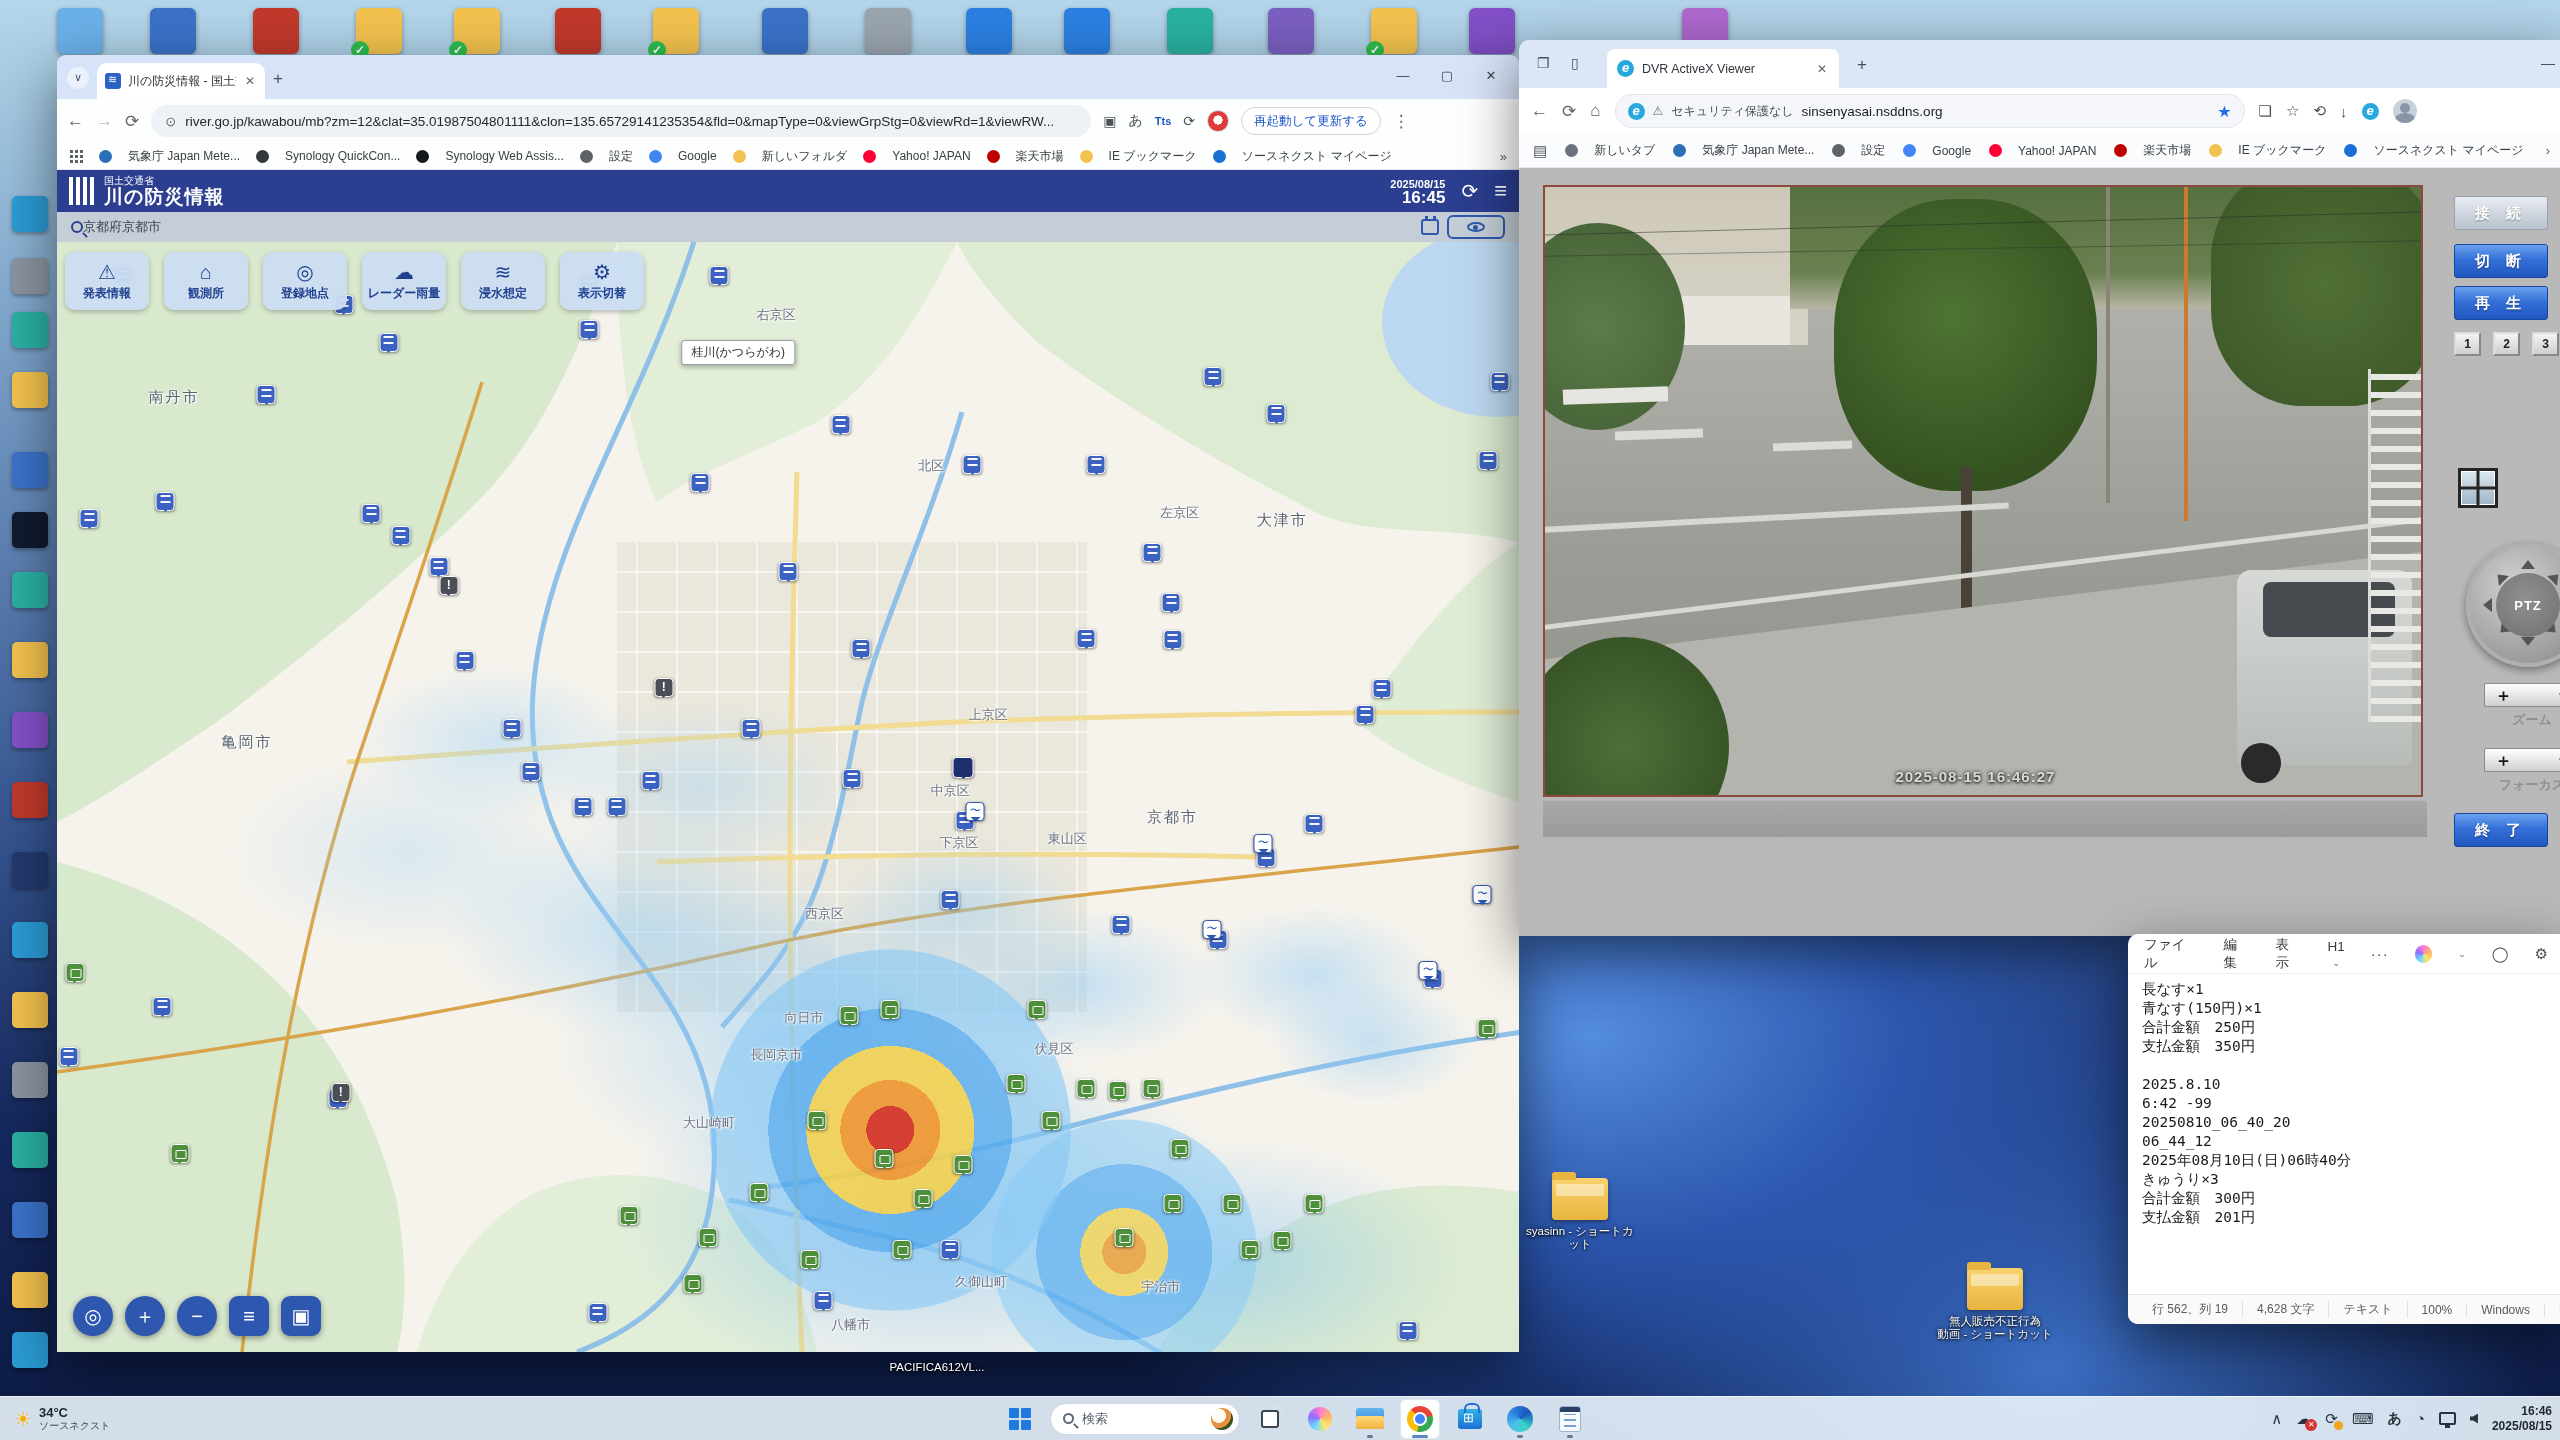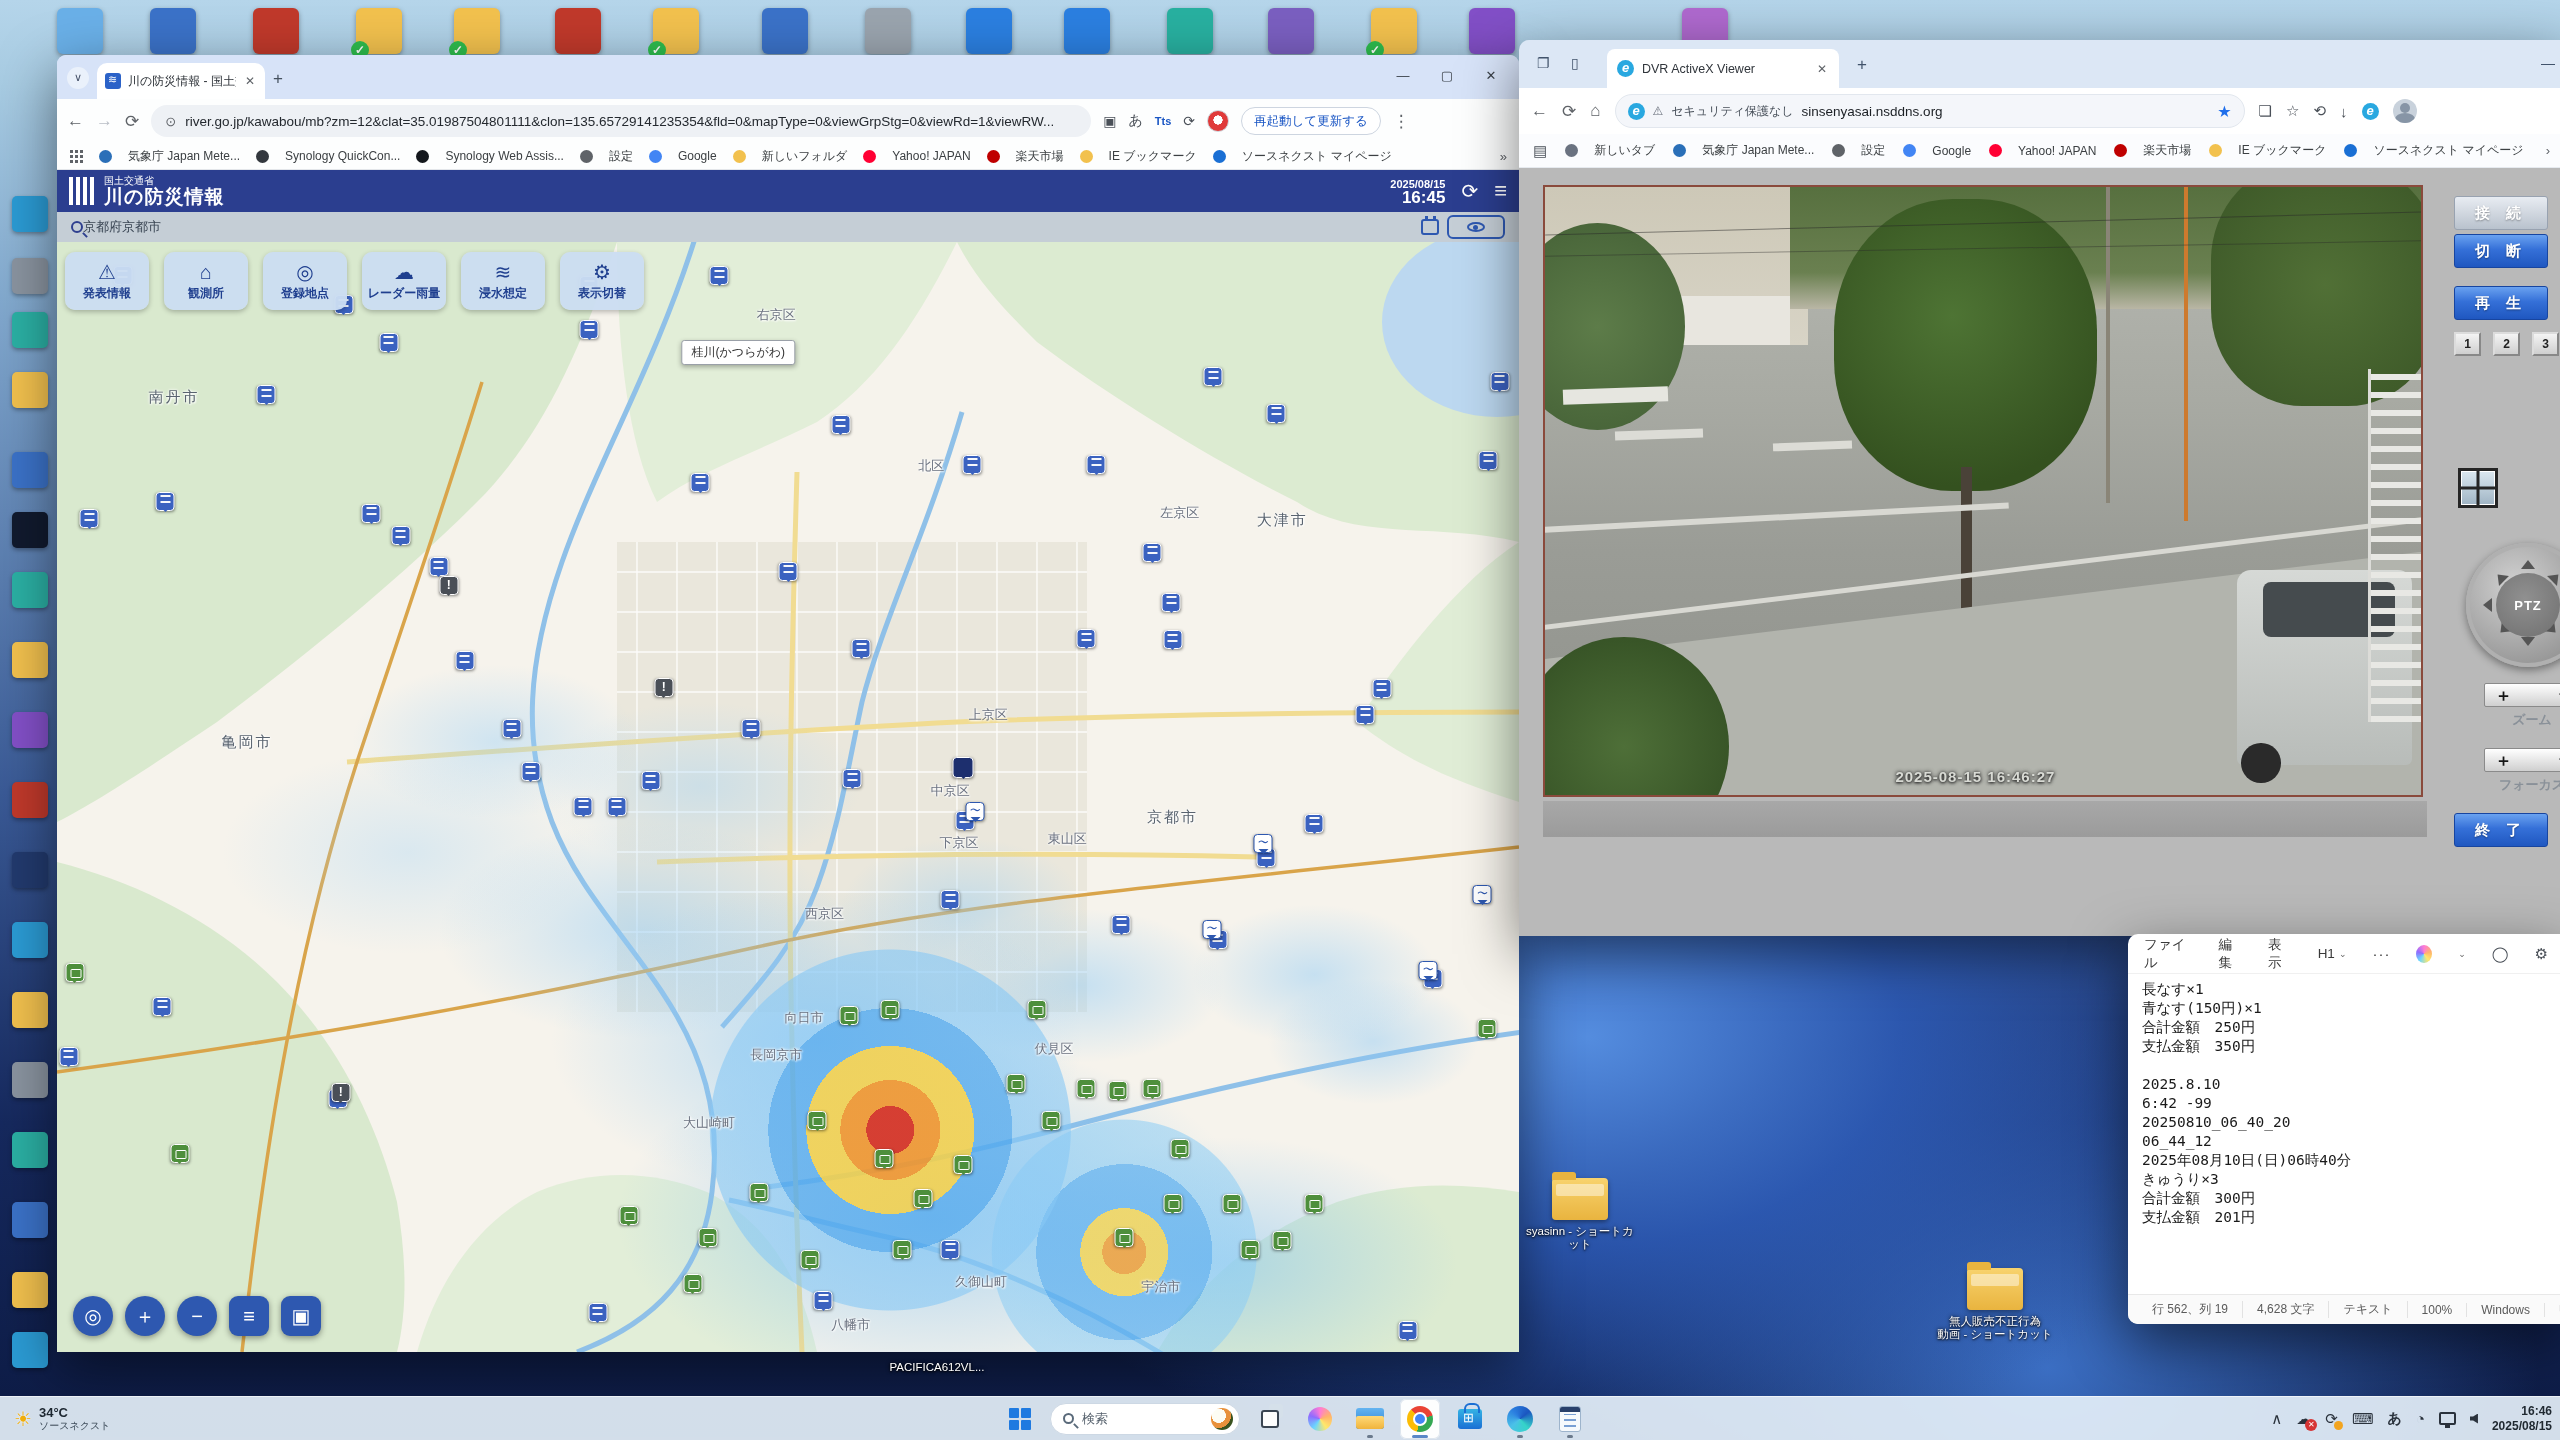--- a/index.html
+++ b/index.html
@@ -196,21 +196,21 @@
   #ptz { position:absolute; left:12px; top:375px; width:124px; height:124px; border-radius:50%; background:radial-gradient(circle at 40% 35%, #d2d2d2, #9a9a9a 70%, #808080); box-shadow:0 3px 8px rgba(0,0,0,.4), inset 0 0 0 4px #b0b0b0; }
   #ptz .hub { position:absolute; inset:30px; border-radius:50%; background:radial-gradient(circle at 45% 40%, #909090, #6f6f6f); color:#fff; font-size:13px; font-weight:bold; display:flex; align-items:center; justify-content:center; letter-spacing:1px; }
   .ptz-a { position:absolute; left:50%; top:50%; width:0; height:0; border:7px solid transparent; }
   .pm-bar { position:absolute; left:30px; width:96px; height:24px; background:linear-gradient(180deg,#ffffff,#cfcfcf); border:1px solid #8a8a8a; border-radius:2px; display:flex; justify-content:space-between; align-items:center; padding:0 10px; font-size:17px; font-weight:bold; color:#151515; }
   .pm-lbl { position:absolute; left:30px; width:96px; text-align:center; font-size:13px; font-weight:bold; color:#8a9199; }
 
   
   #notepad { left:2128px; top:934px; width:436px; height:390px; background:#fff; border-radius:10px 0 0 10px; display:flex; flex-direction:column; }
   #np-menu { height:40px; display:flex; align-items:center; gap:26px; padding:0 16px; border-bottom:1px solid #f0f0f0; }
   #np-menu .mi { font-size:13.5px; color:#3a3a3a; }
-  .np-style { font-size:13.5px; color:#3a3a3a; display:flex; gap:4px; align-items:center; }
+  .np-style { font-size:13.5px; color:#3a3a3a; display:flex; gap:4px; align-items:center;flex-direction:column; }
   .np-chev { font-size:9px; color:#666; }
   .np-dots { font-size:15px; color:#3a3a3a; letter-spacing:1px; }
   #np-text { flex:1; padding:6px 14px; font-family:"DejaVu Sans Mono", monospace; font-size:14.5px; line-height:19px; color:#1a1a1a; overflow:hidden; white-space:pre; }
   #np-status { height:30px; border-top:1px solid #e8e8e8; display:flex; align-items:center; font-size:12px; color:#5a5a5a; padding:0 10px; border-radius:0 0 0 10px; background:#fafafa; }
   .np-seg { padding:0 14px; border-right:1px solid #e2e2e2; white-space:nowrap; }
   .np-seg:last-child { border-right:none; }
 </style>
 </head>
 <body>
 
@@ -636,21 +636,21 @@
       <div class="cm" style="right:3%;bottom:26%;width:15%;height:9%;background:#454b4e;border-radius:8px;"></div>
       <div class="cm" style="right:16%;bottom:2%;width:4.5%;height:6.5%;background:#2a2a2a;border-radius:50%;"></div>
       <div class="cm" style="right:0;top:30%;width:6%;height:58%;border-left:3px solid #dcdcd8;border-right:3px sol id #dcdcd8;background:repeating-linear-gradient(0deg,#e8e8e4 0 6px,transparent 6px 18px);"></div>
       <div class="cm" style="left:0;top:6%;width:100%;height:1px;background:rgba(40,40,40,.5);transform:rotate(-1.5deg);"></div>
       <div class="cm" style="left:0;top:10%;width:100%;height:1px;background:rgba(40,40,40,.4);transform:rotate(-1deg);"></div>
       <div id="cam-ts">2025-08-15 16:46:27</div>
     </div>
     <div id="cam-strip"></div>
     <div id="dvr-panel">
       <div class="dvr-btn dvr-gray" style="top:28px;">接 続</div>
-      <div class="dvr-btn dvr-blue" style="top:66px;">切 断</div>
+      <div class="dvr-btn dvr-blue" style="top:76px;">切 断</div>
       <div class="dvr-btn dvr-blue" style="top:118px;">再 生</div>
       <div class="ch-row" id="dvr-chs">
           <button class="chb">1</button>
           <button class="chb">2</button>
           <button class="chb">3</button>
         </div>
       <div class="grid-ic"></div>
       <div id="ptz">
         <span class="ptz-a" style="border-bottom:9px solid #555; transform:translate(-50%,-50%) translateY(-44px);"></span>
         <span class="ptz-a" style="border-top:9px solid #555; transform:translate(-50%,-50%) translateY(40px);"></span>

